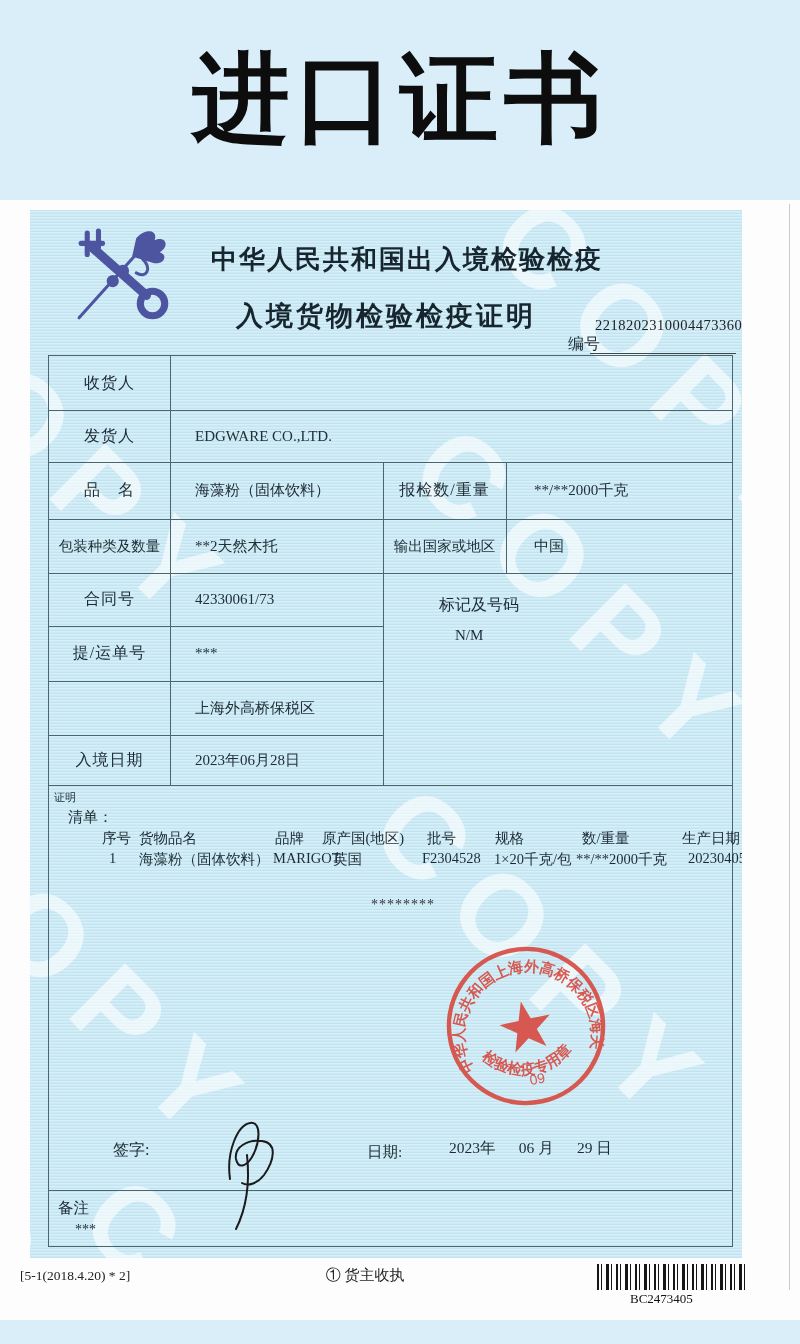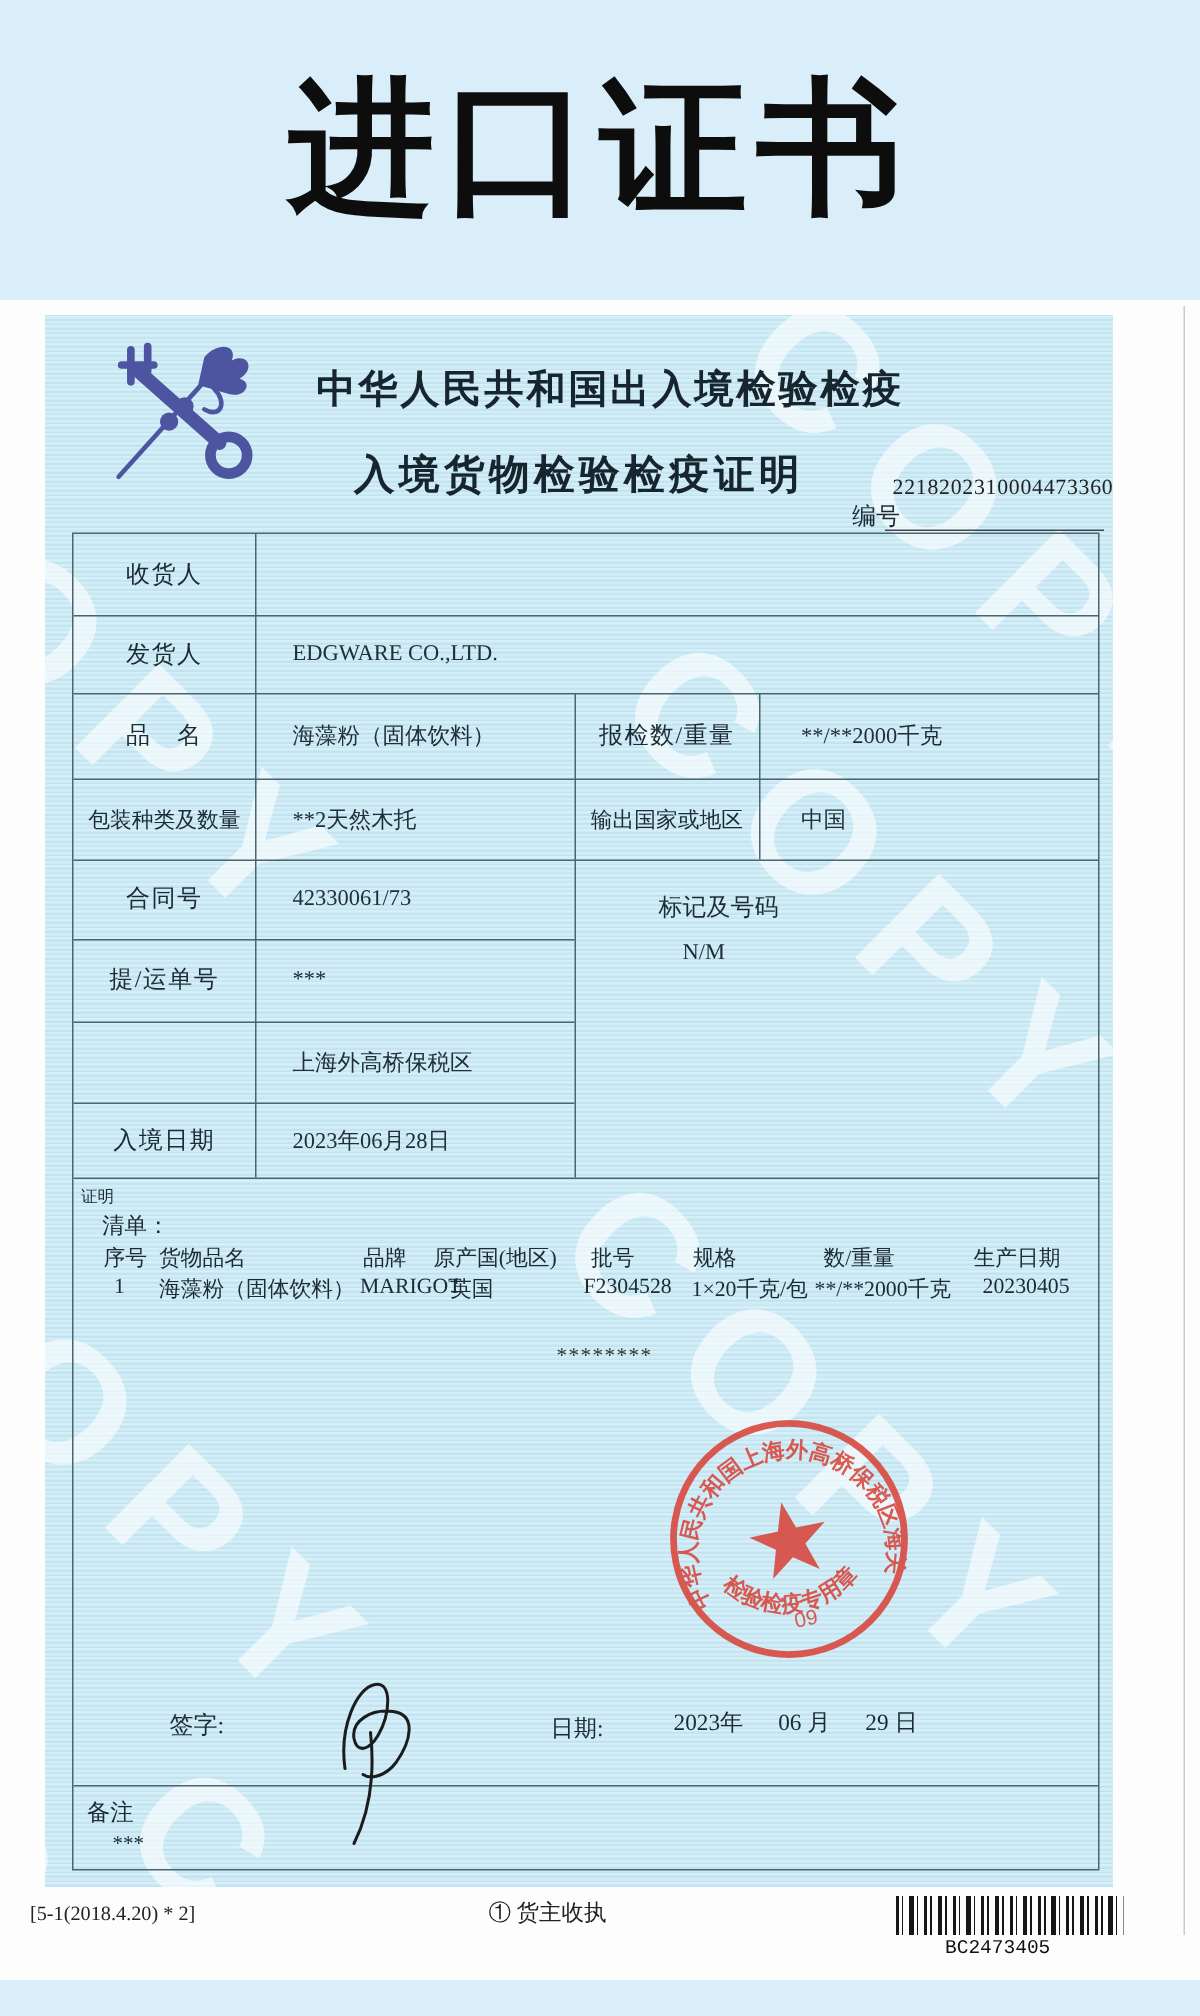--- a/index.html
+++ b/index.html
@@ -43,42 +43,42 @@
   .val.p28{padding-left:28px;}
   .marks-cell{position:absolute;left:334px;top:217px;width:349px;height:212px;text-decoration:underline;}
   .marks-label{position:absolute;left:56px;top:22px;font-size:16px;}
   .marks-value{position:absolute;left:72px;top:54px;font-size:15px;}
   
   .stmt{position:absolute;left:0;top:429px;width:683px;height:405px;font-size:14.5px;}
   .stmt .t{position:absolute;left:5px;top:5px;font-size:11px;}
   .stmt .lst{position:absolute;left:19px;top:23px;font-size:15px;}
   .lrow{position:absolute;left:0;top:44px;width:683px;height:20px;}
   .drow{position:absolute;left:0;top:65px;width:683px;height:20px;}
-  .lrow span,.drow span{position:absolute;white-space:nowrap;font-size:14.5px;}
+  .lrow span,.drow span{position:absolute;white-space:nowrap;font-size:14.5px;margin-left:33px;}
   .lc1{left:20px}.lc2{left:57px}.lc3{left:193px}.lc4{left:240px}.lc5{left:345px}.lc6{left:413px}.lc7{left:500px}.lc8{left:600px}
   .dc1{left:27px}.dc2{left:57px}.dc3{left:191px}.dc4{left:251px}.dc5{left:340px}.dc6{left:412px}.dc7{left:494px}.dc8{left:606px}
   .concl{position:absolute;left:27px;top:86px;font-size:14.5px;letter-spacing:.5px;}
   .endmarks{position:absolute;left:322px;top:112px;font-size:14px;letter-spacing:1px;color:#333;}
   .stamp{position:absolute;left:387px;top:151px;}
   .sig-label{position:absolute;left:64px;top:355px;font-size:16px;}
   .sig-scribble{position:absolute;left:165px;top:328px;}
   .date-label{position:absolute;left:318px;top:357px;font-size:15.5px;}
   .date-value{position:absolute;left:400px;top:353px;font-size:15.5px;white-space:pre;}
   
   .remarks{position:absolute;left:0;top:834px;width:683px;height:56px;}
   .remarks-label{position:absolute;left:9px;top:8px;font-size:15.5px;}
   .remarks-value{position:absolute;left:26px;top:32px;font-size:14px;}
   
   .footer{position:absolute;left:0;top:1062px;width:800px;height:56px;font-size:13.5px;color:#222;}
   .form-code{position:absolute;left:20px;top:6px;text-align:center;}
   .copy-label{position:absolute;left:0;right:70px;top:4px;text-align:center;font-size:15px;}
   .barcode{position:absolute;left:597px;top:2px;width:152px;height:26px;
         background:repeating-linear-gradient(90deg,#161616 0 2px,#fdfdfd 2px 4px,#161616 4px 5px,#fdfdfd 5px 9px,#161616 9px 12px,#fdfdfd 12px 14px,#161616 14px 15px,#fdfdfd 15px 19px);}
   .barcode-text{position:absolute;left:630px;top:29px;font-size:13px;
-        font-family:Liberation Mono, monospace;color:#111;}
+        font-family:Liberation Serif, serif;color:#111;}
   .bottom-strip{position:absolute;left:0;top:1320px;width:800px;height:24px;background:#d9eef8;}
 </style>
 </head>
 <body>
 
 <div class="page">
 
   <div class="banner">
     <h1 class="banner-title">进口证书</h1>
   </div>

